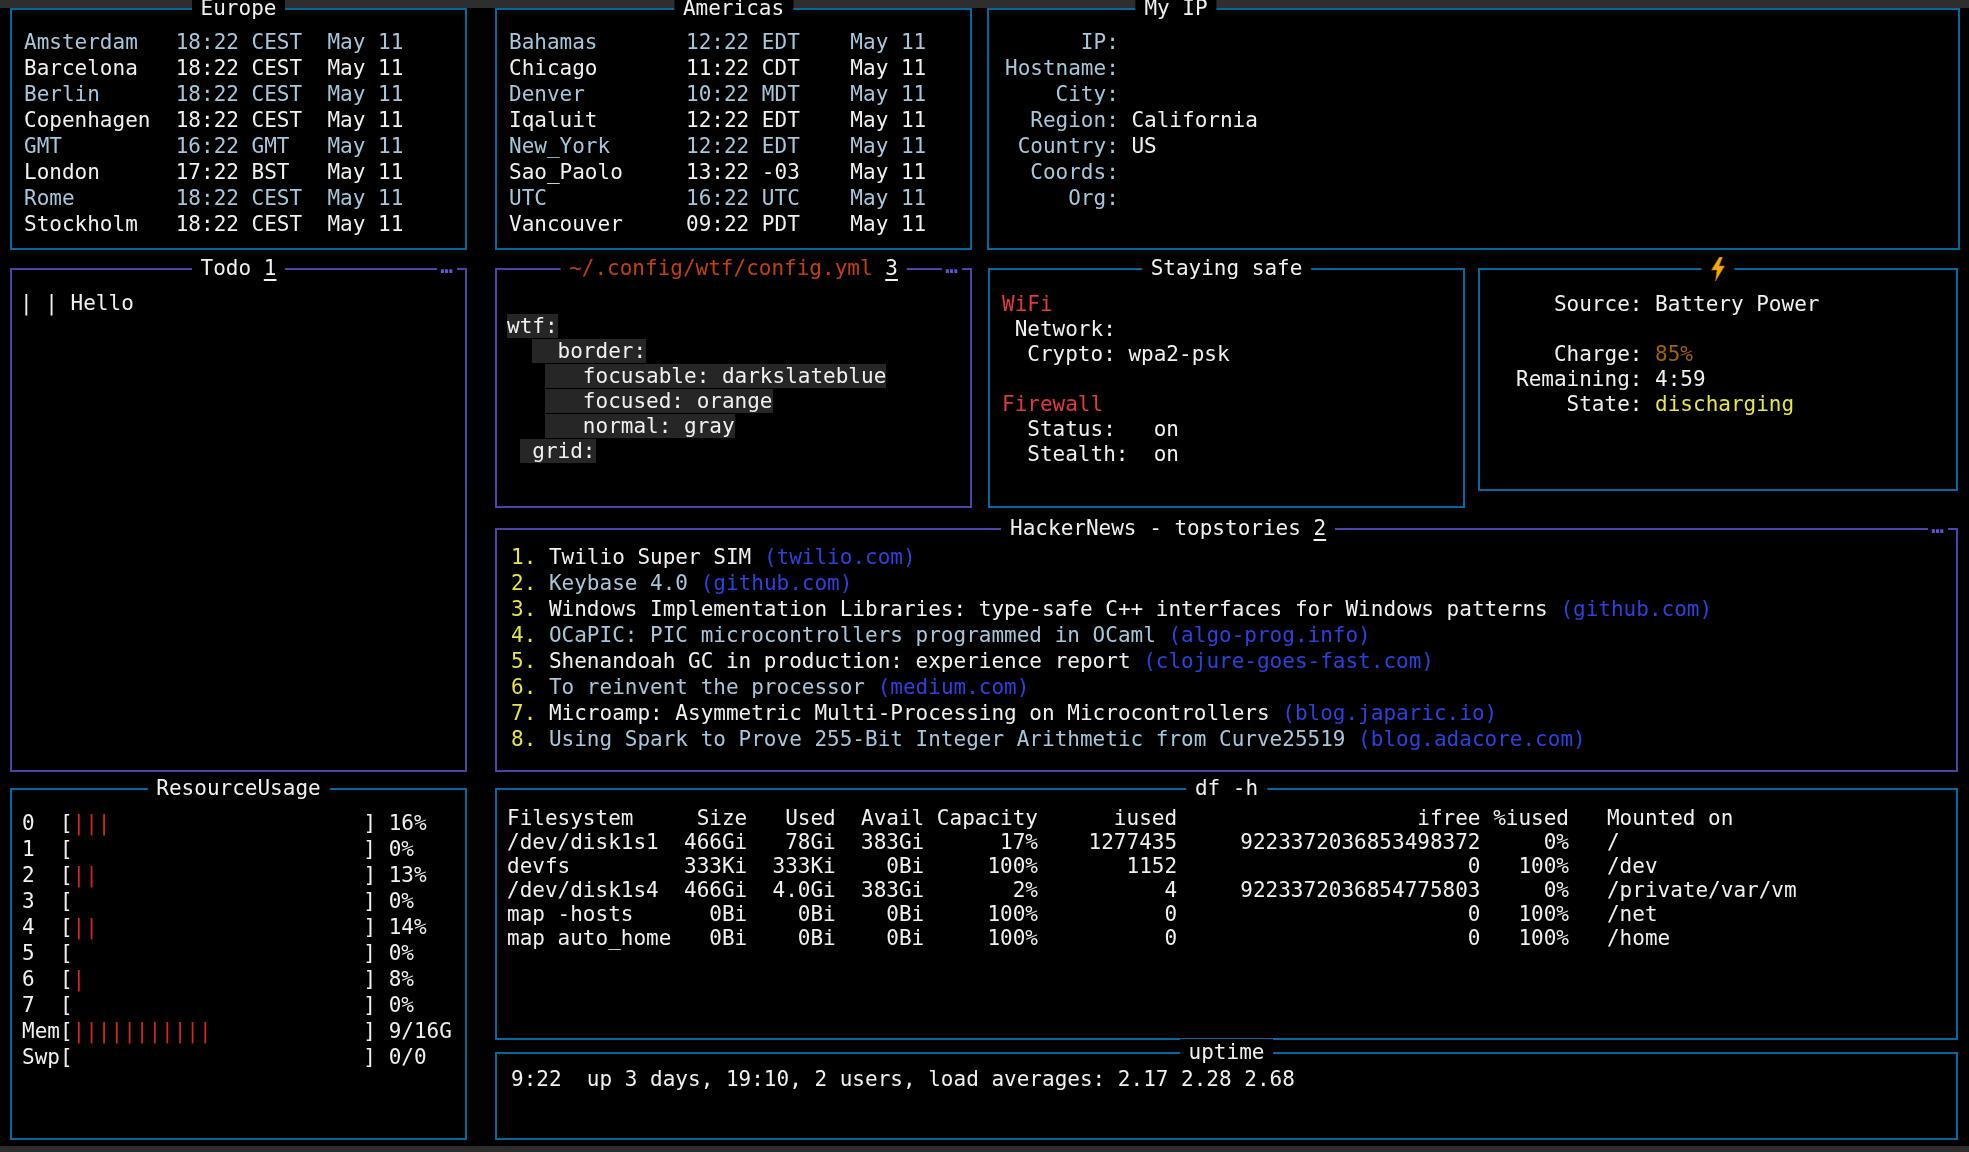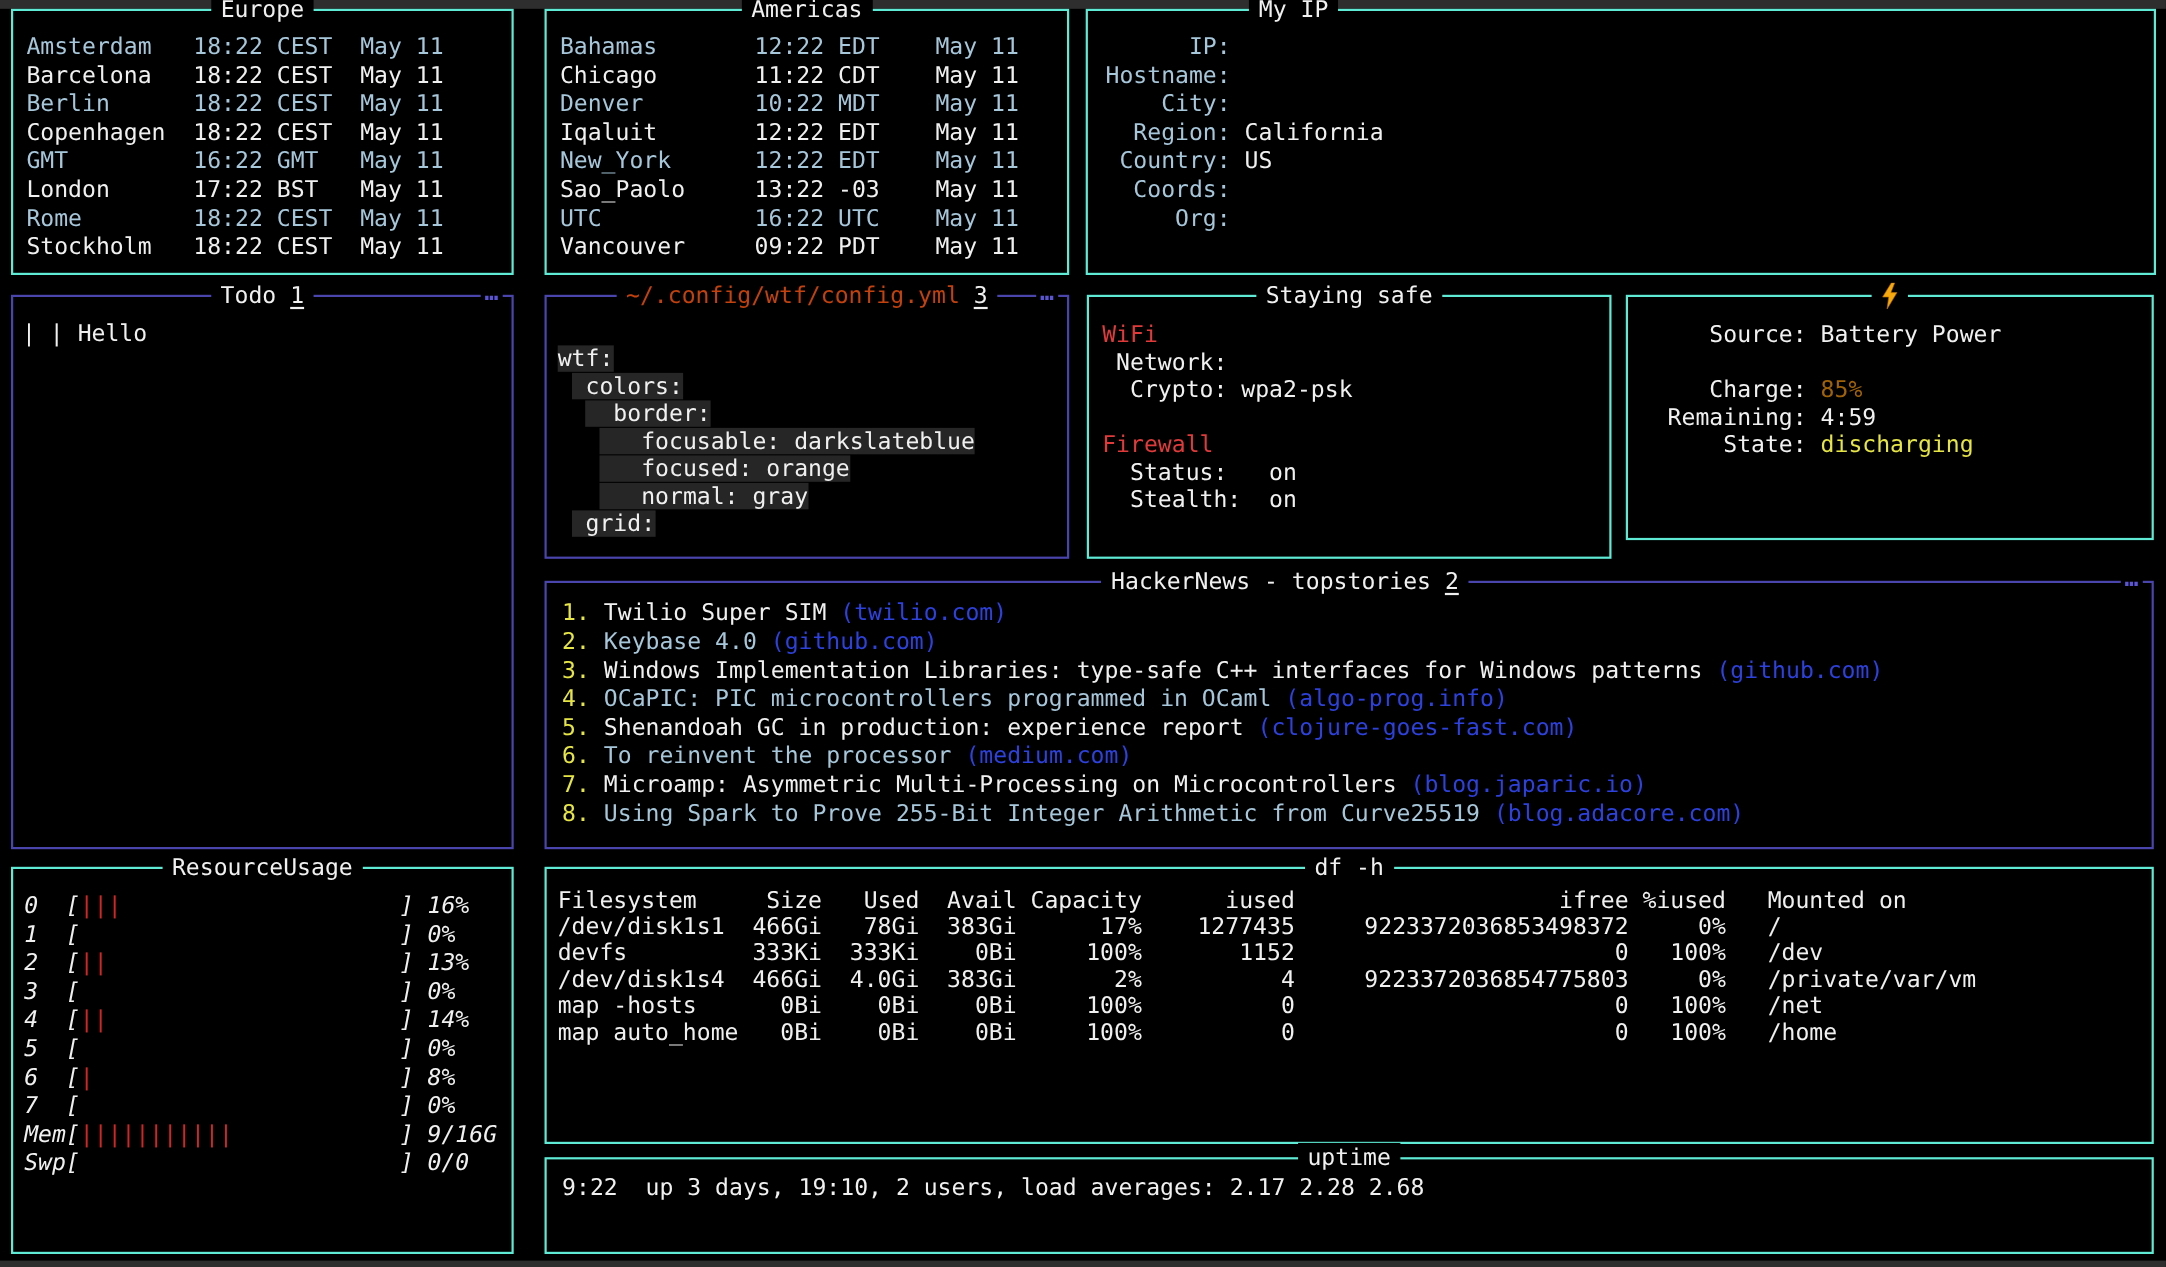--- a/index.html
+++ b/index.html
@@ -2,21 +2,21 @@
 <html><head>
 <meta charset="utf-8">
 <style>
   html,body{margin:0;padding:0;background:#000;}
   body{width:1969px;height:1152px;position:relative;overflow:hidden;
        font-family:"DejaVu Sans Mono","Liberation Mono",monospace;
        font-size:21px;color:#f0f0f0;}
   .strip{position:absolute;left:0;width:1969px;background:#2e2e2e;}
   #strip-top{top:0;height:8px;}
   #strip-bottom{top:1146px;height:6px;}
-  .panel{position:absolute;border:2px solid #5eead4;background:#000;box-sizing:border-box;}
+  .panel{position:absolute;border:2px solid #0369a1;background:#000;box-sizing:border-box;}
   .panel.focusable{border-color:#4a44ad;}
   .ptitle{position:absolute;top:-15px;left:50%;transform:translateX(-50%);
           background:#000;padding:0 9px;white-space:pre;line-height:26px;color:#f0f0f0;}
   .ptitle.off-myip{left:19.3%;}
   .ptitle.off-hn{left:46%;}
   .more{position:absolute;top:-17px;right:8px;background:#000;padding:0 3px;
         color:#5b55d6;font-weight:bold;letter-spacing:1px;line-height:26px;}
   .content{position:absolute;left:0;top:0;right:0;bottom:0;overflow:hidden;}
   .line{white-space:pre;line-height:26px;}
   .lh25 .line{line-height:25px;}
@@ -32,21 +32,21 @@
   .u{text-decoration:underline;text-underline-offset:4px;}
   .hl{background:#262626;}
   
   #europe .content,#americas .content{padding:19px 0 0 12px;}
   #myip .content{padding:19px 0 0 16px;}
   #todo .content{padding:20px 0 0 8px;}
   #config .content{padding:44px 0 0 10px;}
   #safe .content{padding:22px 0 0 12px;}
   #battery .content{padding:22px 0 0 36px;}
   #hn .content{padding:14px 0 0 14px;}
-  #resource .content{padding:20px 0 0 10px;font-style:italic;}
+  #resource .content{padding:20px 0 0 10px;}
   #df .content{padding:16px 0 0 10px;}
   #uptime .content{padding:12px 0 0 14px;}
 </style>
 </head>
 <body>
 
 <div class="strip" id="strip-top"></div>
 <div class="strip" id="strip-bottom"></div>
 
 <div class="panel" id="europe" style="left:10px;top:8px;width:457px;height:242px;">
@@ -96,21 +96,20 @@
   <div class="content">
     <div class="line c-white">| | Hello</div>
   </div>
 </div>
 
 <div class="panel focusable" id="config" style="left:495px;top:268px;width:477px;height:240px;">
   <div class="ptitle"><span class="c-green">~/.config/wtf/config.yml</span> <span class="u">3</span></div>
   <div class="more">…</div>
   <div class="content lh25">
       <div class="line"><span class="hl c-white">wtf:</span></div>
-      <div class="line"> <span class="hl c-white"> colors:</span></div>
       <div class="line">  <span class="hl c-white">  border:</span></div>
       <div class="line">   <span class="hl c-white">   focusable: darkslateblue</span></div>
       <div class="line">   <span class="hl c-white">   focused: orange</span></div>
       <div class="line">   <span class="hl c-white">   normal: gray</span></div>
       <div class="line"> <span class="hl c-white"> grid:</span></div>
     </div>
 </div>
 
 <div class="panel" id="safe" style="left:988px;top:268px;width:477px;height:240px;">
   <div class="ptitle">Staying safe</div>

